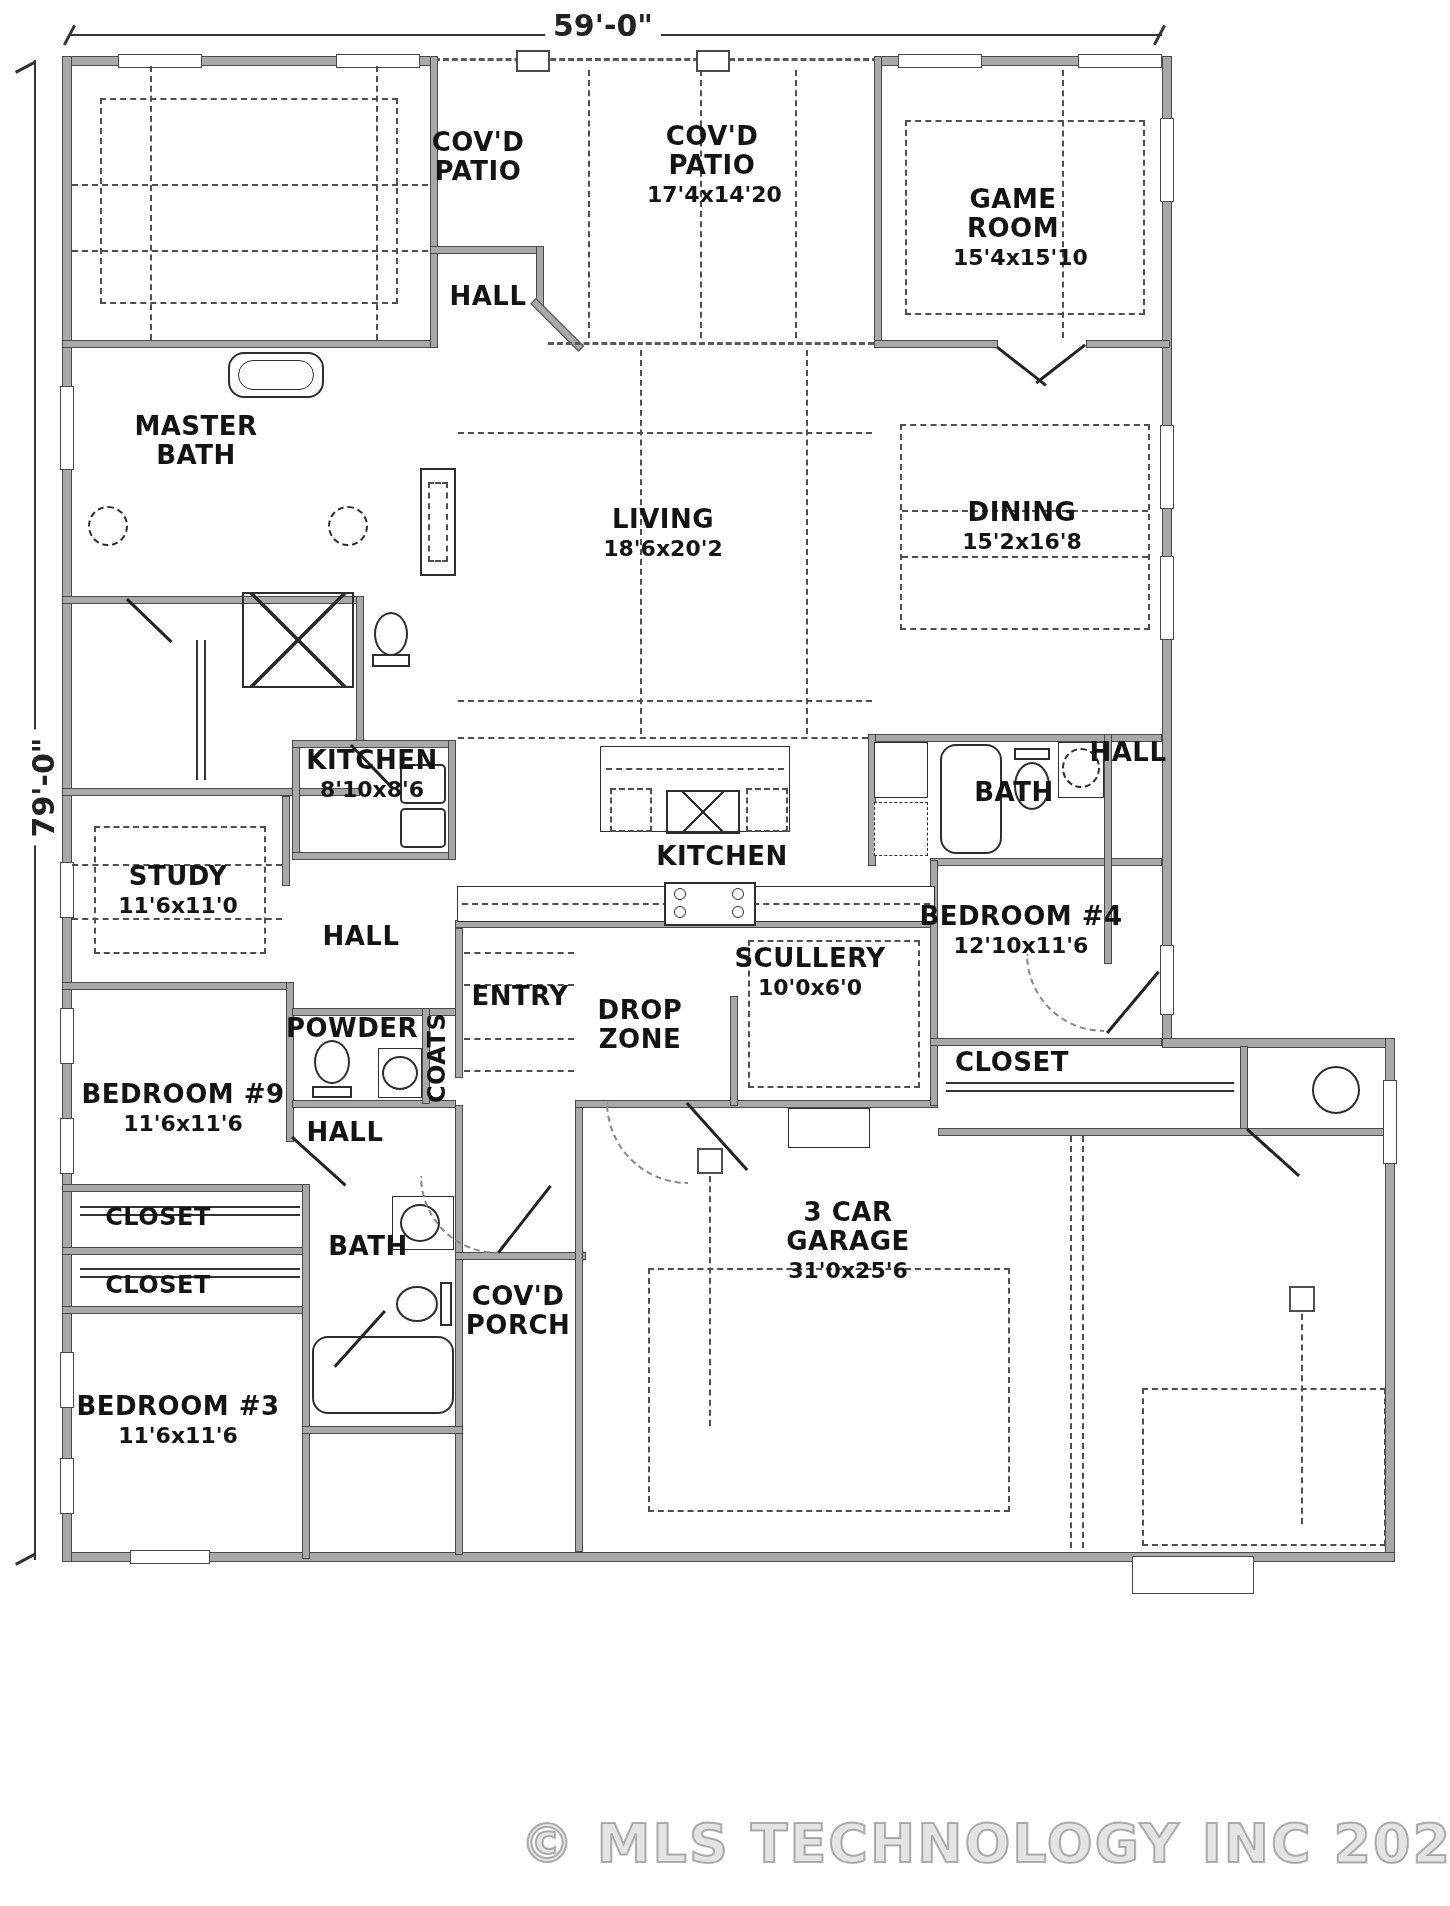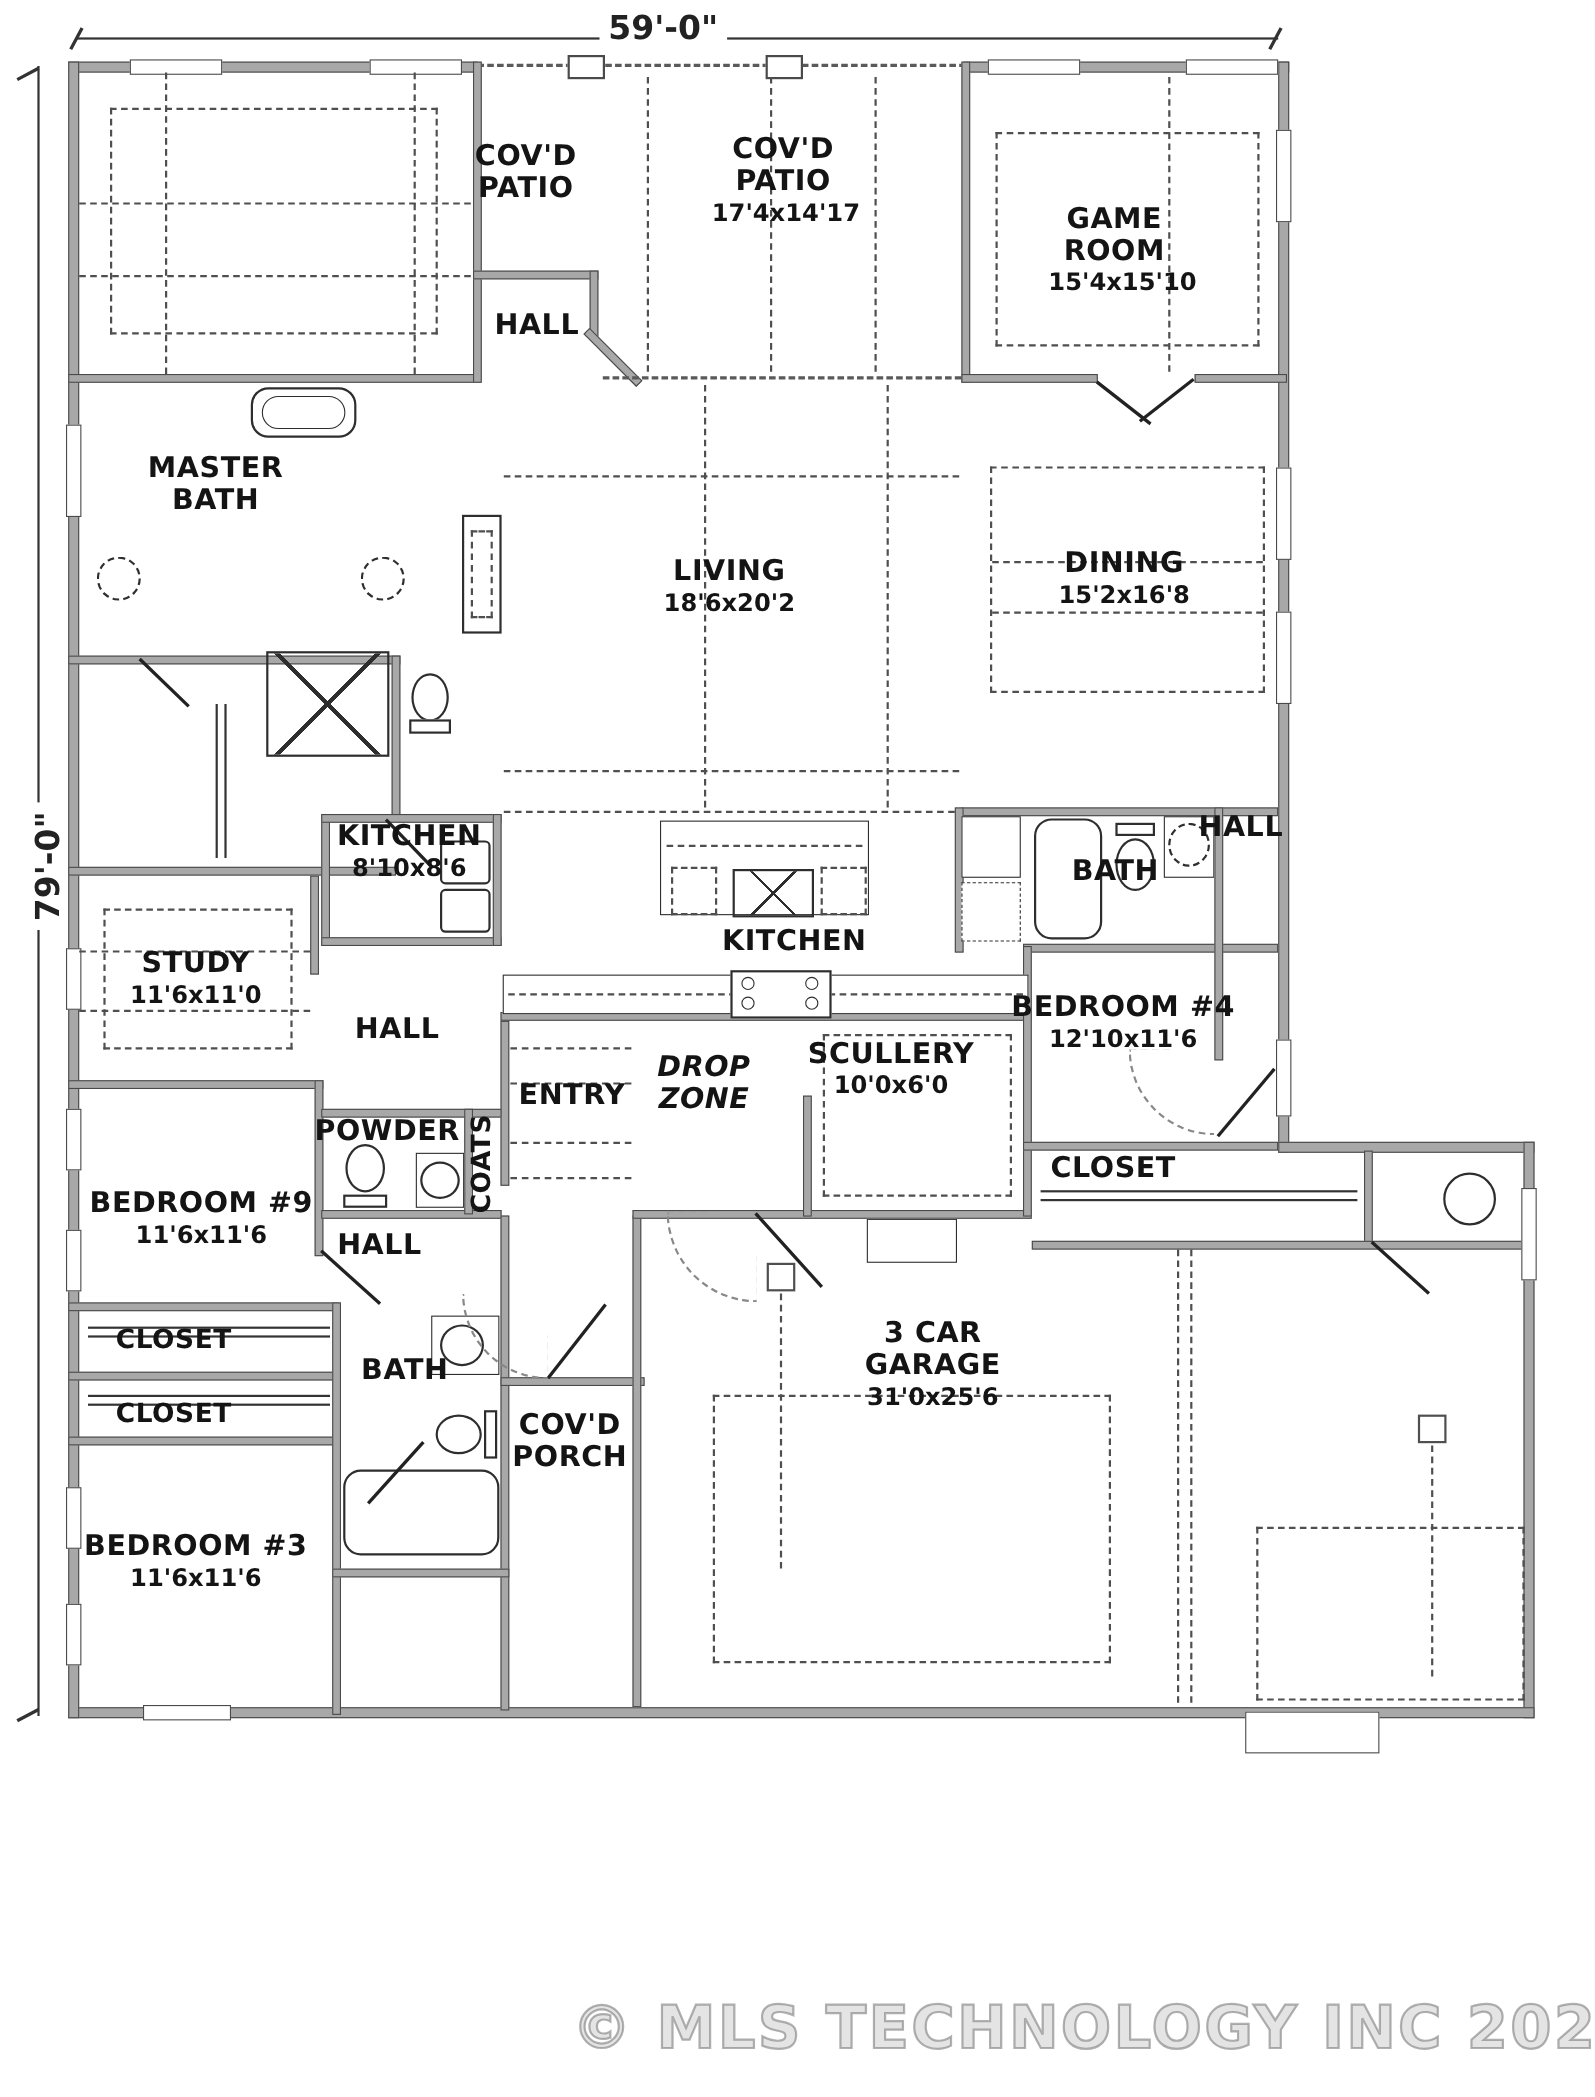--- a/index.html
+++ b/index.html
@@ -225,21 +225,21 @@
   <i class="abs leaf" style="left:128px;top:598px;width:62px;transform:rotate(44deg);"></i>
   <i class="abs leaf" style="left:1106px;top:1032px;width:80px;transform:rotate(-50deg);"></i>
   <i class="abs" style="left:1026px;top:954px;width:78px;height:78px;border-left:2px dashed #888;border-bottom:2px dashed #888;border-radius:0 0 0 100%;"></i>
   <i class="abs leaf" style="left:1248px;top:1128px;width:70px;transform:rotate(42deg);"></i>
 
   <div class="lbl wrap" style="left:478px;top:128px;width:120px;">
     <span>COV'D PATIO</span>
   </div>
   <div class="lbl wrap" style="left:712px;top:122px;width:130px;">
     <span>COV'D PATIO</span>
-    <span class="dims">17'4x14'17</span>
+    <span class="dims">17'4x14'20</span>
   </div>
   <div class="lbl wrap" style="left:1013px;top:185px;width:120px;">
     <span>GAME ROOM</span>
     <span class="dims">15'4x15'10</span>
   </div>
   <div class="lbl" style="left:488px;top:282px;">
     <span>HALL</span>
   </div>
   <div class="lbl wrap" style="left:196px;top:412px;width:150px;">
     <span>MASTER BATH</span>
@@ -276,21 +276,21 @@
     <span>BEDROOM #4</span>
     <span class="dims">12'10x11'6</span>
   </div>
   <div class="lbl" style="left:810px;top:944px;">
     <span>SCULLERY</span>
     <span class="dims">10'0x6'0</span>
   </div>
   <div class="lbl" style="left:520px;top:982px;">
     <span>ENTRY</span>
   </div>
-  <div class="lbl wrap" style="left:640px;top:956px;width:100px;font-style:italic;">
+  <div class="lbl wrap" style="left:640px;top:996px;width:100px;">
     <span>DROP ZONE</span>
   </div>
   <div class="lbl" style="left:352px;top:1014px;">
     <span>POWDER</span>
   </div>
   <div class="lbl" style="left:424px;top:1012px;transform:none;writing-mode:vertical-rl;height:92px;transform:rotate(180deg);font-size:24px;">
     <span>COATS</span>
   </div>
   <div class="lbl" style="left:1012px;top:1048px;">
     <span>CLOSET</span>

